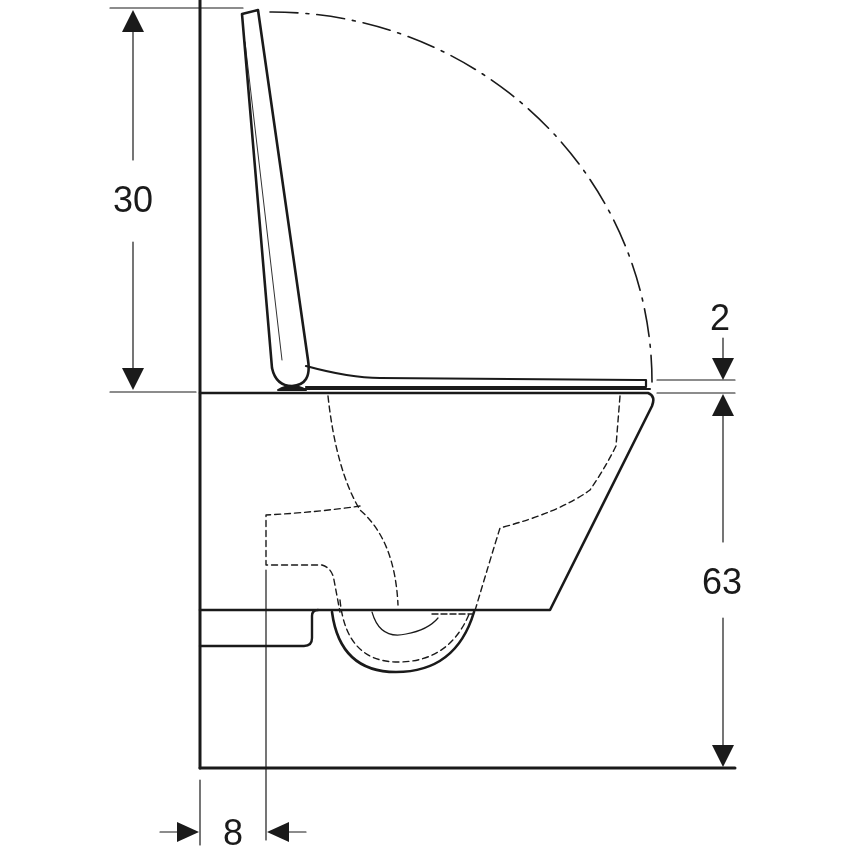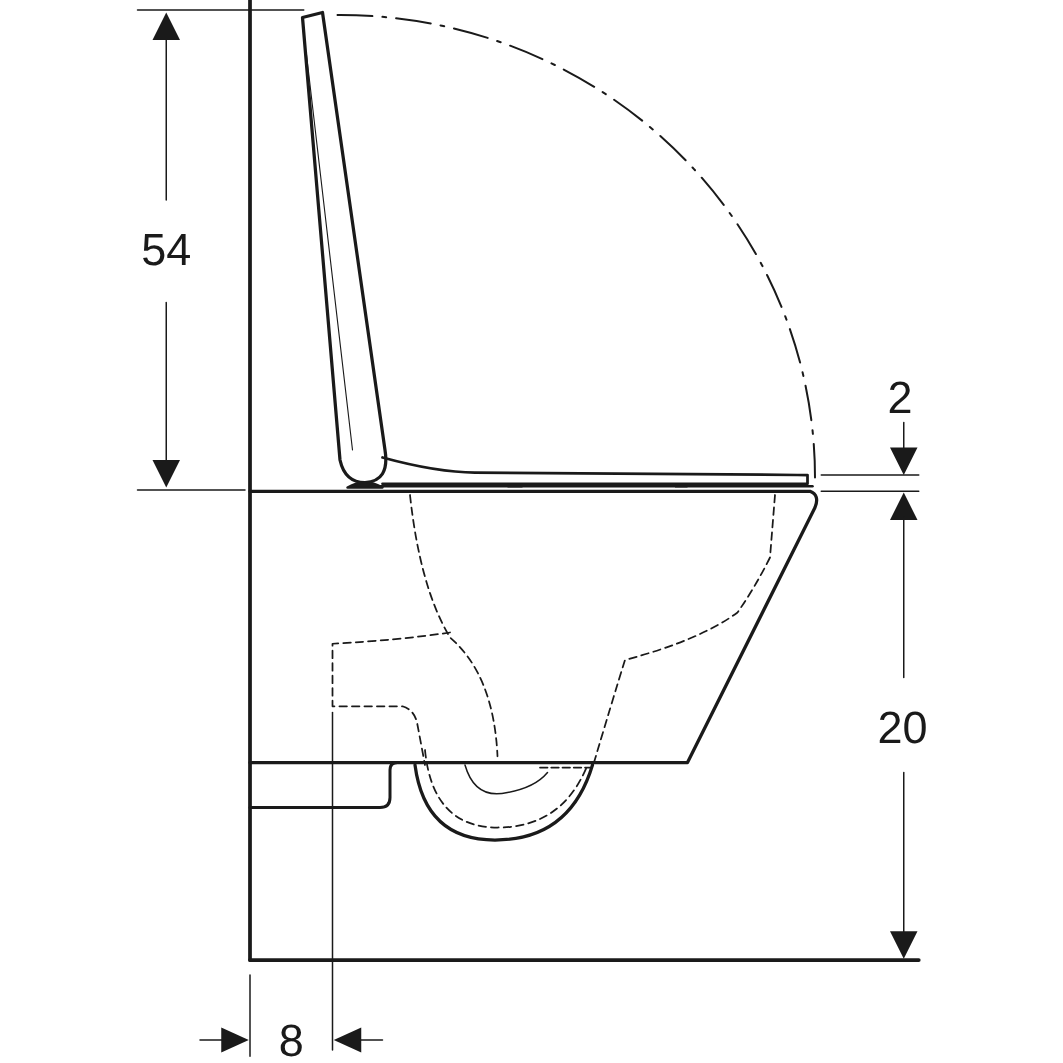--- a/index.html
+++ b/index.html
@@ -74,16 +74,16 @@
     <path d="M 723 767 L 712 745 L 734 745 Z" fill="#1a1a1a" stroke-width="0"></path>
 
     <line x1="200" y1="780" x2="200" y2="845" stroke-width="1.2"></line>
     <line x1="160" y1="832" x2="180" y2="832" stroke-width="1.2"></line>
     <path d="M 199 832 L 177 822 L 177 842 Z" fill="#1a1a1a" stroke-width="0"></path>
     <line x1="286" y1="832" x2="306" y2="832" stroke-width="1.2"></line>
     <path d="M 267 832 L 289 822 L 289 842 Z" fill="#1a1a1a" stroke-width="0"></path>
   </g>
 </svg>
 
-<div class="dim-label" style="left:133px; top:200px;">54</div>
+<div class="dim-label" style="left:133px; top:200px;">30</div>
 <div class="dim-label" style="left:720px; top:318px;">2</div>
-<div class="dim-label" style="left:722px; top:582px;">20</div>
+<div class="dim-label" style="left:722px; top:582px;">63</div>
 <div class="dim-label" style="left:233px; top:833px;">8</div>
 
 </body></html>

